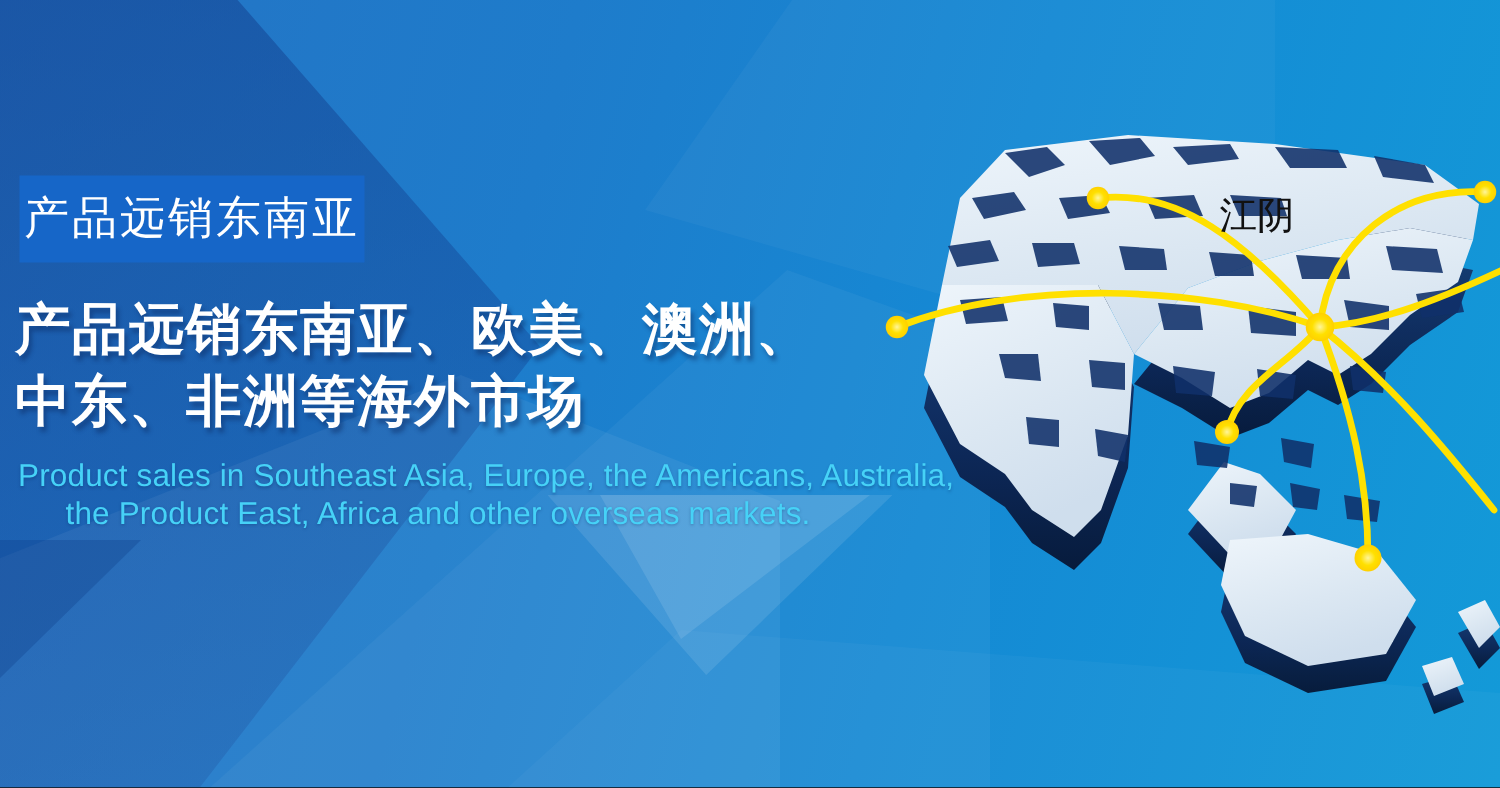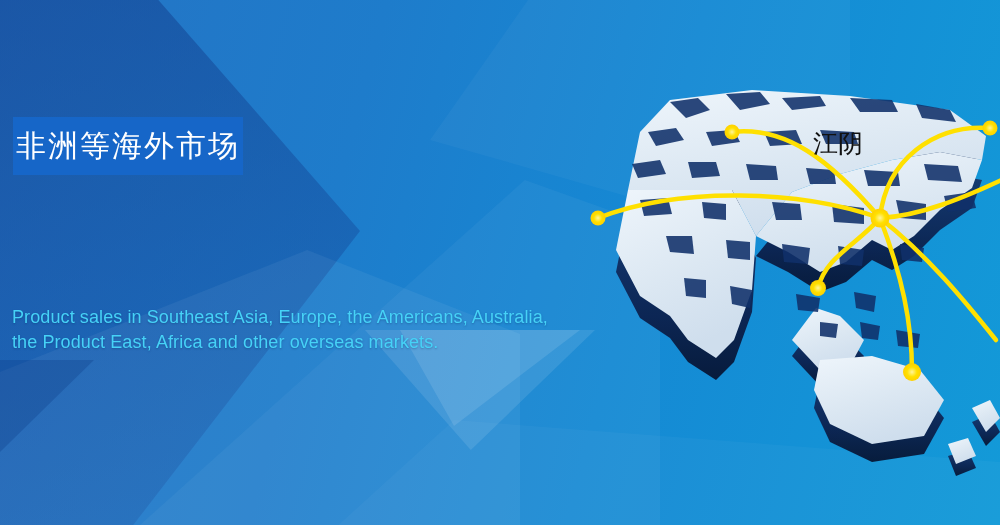--- a/index.html
+++ b/index.html
@@ -111,25 +111,26 @@
     text-shadow: 2px 3px 3px rgba(10,40,95,0.45);
   }
 
   #subtitle {
     position: absolute;
     left: 12px; top: 305px;
     width: 560px;
   }
   .subtitle-line {
     color: #46d2f7;
-    font-size: 18px;
+    font-size: 21px;
     line-height: 25px;
     letter-spacing: 0.1px;
     white-space: nowrap;
     text-shadow: 0 1px 2px rgba(8,45,100,0.35);
+    text-align: center;
   }
 </style>
 </head>
 <body>
 
 <div id="banner">
 
   <div class="facet" id="facet-dark-left"></div>
   <div class="facet" id="facet-top-sheen"></div>
   <div class="facet" id="facet-mid-diagonal"></div>
@@ -238,22 +239,26 @@
         <circle cx="298" cy="248" r="8" fill="url(#nodeGlow)"></circle>
         <circle cx="392" cy="332" r="9" fill="url(#nodeGlow)"></circle>
         <circle cx="360" cy="178" r="9.5" fill="url(#nodeGlow)"></circle>
       </g>
 
       <text x="318" y="112" font-family="'Liberation Sans','DejaVu Sans',sans-serif" font-size="25" fill="#111111" text-anchor="middle">江阴</text>
     </svg>
   </div>
 
   <div id="brand-badge">
-    <span id="brand-badge-label">非洲等海外市场</span>
-  </div>
-
+    <span id="brand-badge-label">产品远销东南亚</span>
+  </div>
+
+  <div id="headline">
+    <div class="headline-line">产品远销东南亚、欧美、澳洲、</div>
+    <div class="headline-line">中东、非洲等海外市场</div>
+  </div>
 
   <div id="subtitle">
     <div class="subtitle-line">Product sales in Southeast Asia, Europe, the Americans, Australia,</div>
     <div class="subtitle-line">the Product East, Africa and other overseas markets.</div>
   </div>
 
 </div>
 
 </body></html>

